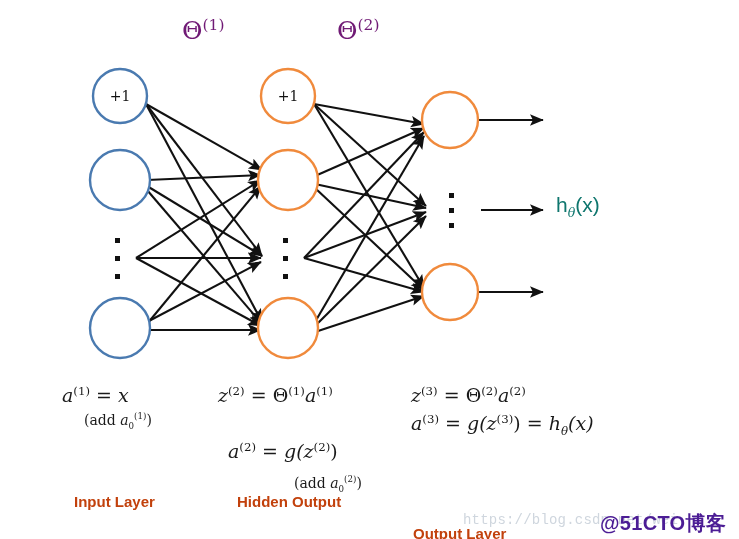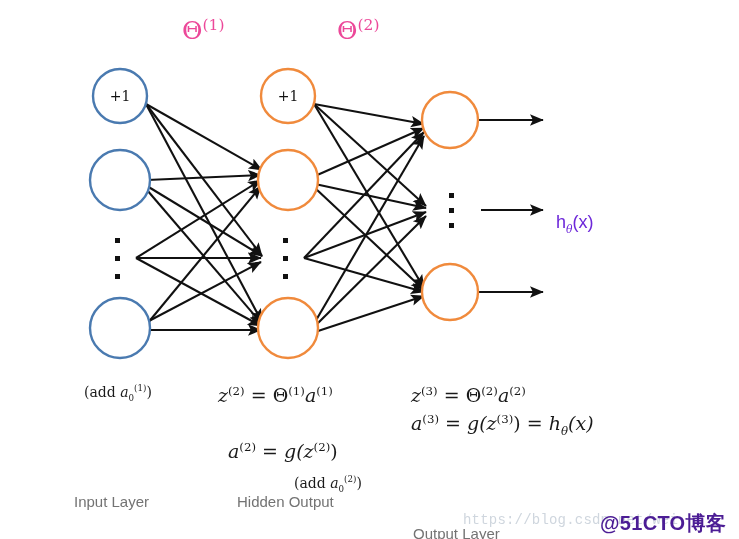--- a/index.html
+++ b/index.html
@@ -27,41 +27,40 @@
     left: 0;
     top: 0;
     width: 739px;
     height: 539px;
     display: block;
   }
   .theta-label {
     position: absolute;
     font-family: "DejaVu Serif", "Liberation Serif", serif;
     font-size: 25px;
-    color: #ec4899;
+    color: #701a75;
     white-space: nowrap;
     line-height: 1;
   }
   .theta-label .sup {
     font-size: 0.62em;
     vertical-align: super;
   }
   .node-text {
     font-family: "DejaVu Serif", "Liberation Serif", serif;
     font-size: 14px;
     fill: #111111;
   }
   .hyp-label {
     position: absolute;
     font-family: "Liberation Sans", sans-serif;
-    font-size: 18px;
-    color: #6d28d9;
+    font-size: 21px;
+    color: #0f766e;
     white-space: nowrap;
     line-height: 1;
-    margin-top: 19px;
   }
   .hyp-label .sub {
     font-size: 0.60em;
     vertical-align: sub;
     font-style: italic;
     font-family: "DejaVu Serif", "Liberation Serif", serif;
   }
   .formula-block {
     position: absolute;
     font-family: "DejaVu Serif", "Liberation Serif", serif;
@@ -75,23 +74,23 @@
   }
   .formula-line.small {
     font-size: 14px;
   }
   .it { font-style: italic; }
   .sup { font-size: 0.62em; vertical-align: super; }
   .sub { font-size: 0.62em; vertical-align: sub; }
   .layer-caption {
     position: absolute;
     font-family: "Liberation Sans", sans-serif;
-    font-weight: normal;
+    font-weight: bold;
     font-size: 15px;
-    color: #737373;
+    color: #c2410c;
     white-space: nowrap;
   }
   .watermark {
     position: absolute;
     white-space: nowrap;
     pointer-events: none;
   }
   .watermark-url {
     left: 463px;
     top: 512px;
@@ -216,20 +215,23 @@
 
   <div class="theta-label" style="left:337px; top:18px;">
     <span>Θ</span><span class="sup">(2)</span>
   </div>
 
   <div class="hyp-label" style="left:556px; top:194px;">
     <span>h</span><span class="sub">θ</span><span>(x)</span>
   </div>
 
   <div class="formula-block" style="left:62px; top:382px;">
+    <div class="formula-line">
+      <span class="it">a</span><span class="sup">(1)</span><span class="it"> = x</span>
+    </div>
     <div class="formula-line small" style="padding-left:22px;">
       <span>(add </span><span class="it">a</span><span class="sub">0</span><span class="sup">(1)</span><span>)</span>
     </div>
   </div>
 
   <div class="formula-block" style="left:218px; top:382px;">
     <div class="formula-line">
       <span class="it">z</span><span class="sup">(2)</span><span> = </span><span>Θ</span><span class="sup">(1)</span><span class="it">a</span><span class="sup">(1)</span>
     </div>
     <div class="formula-line" style="padding-left:10px;margin-top:28px;">

